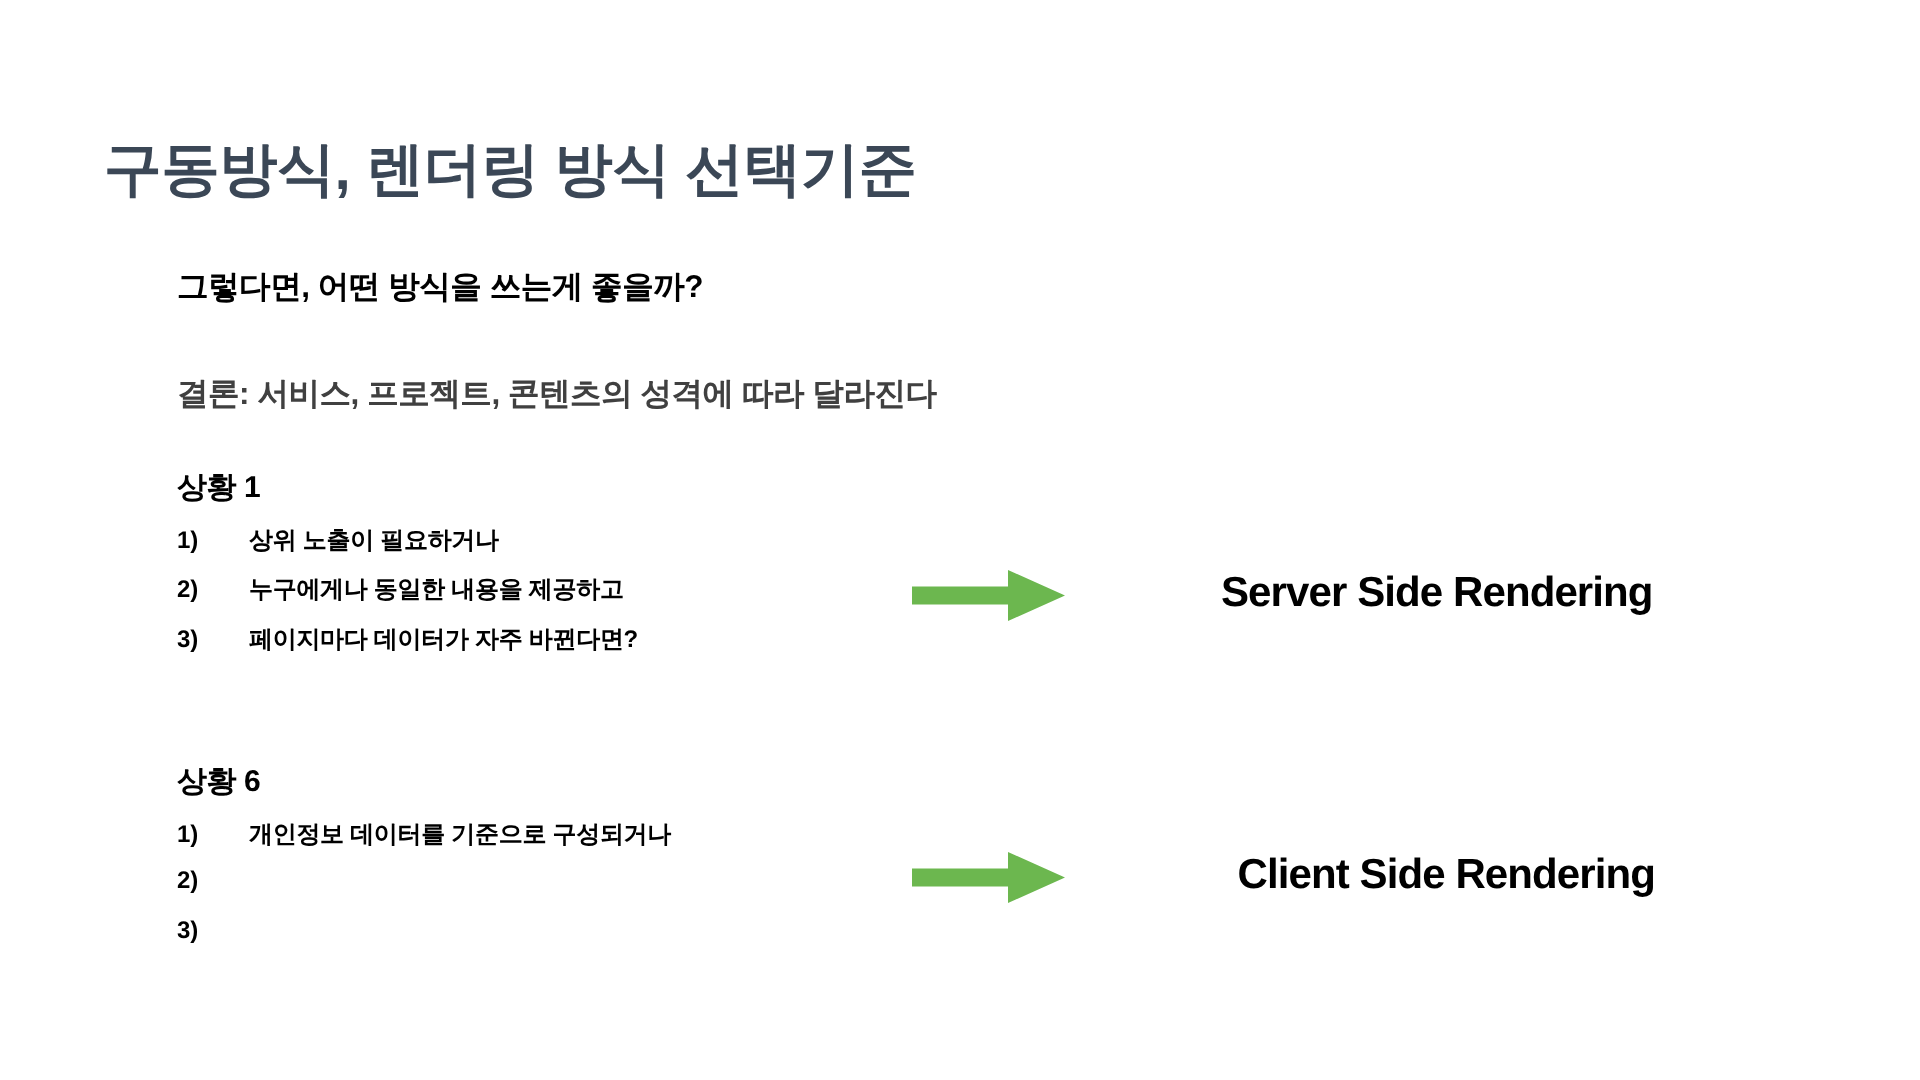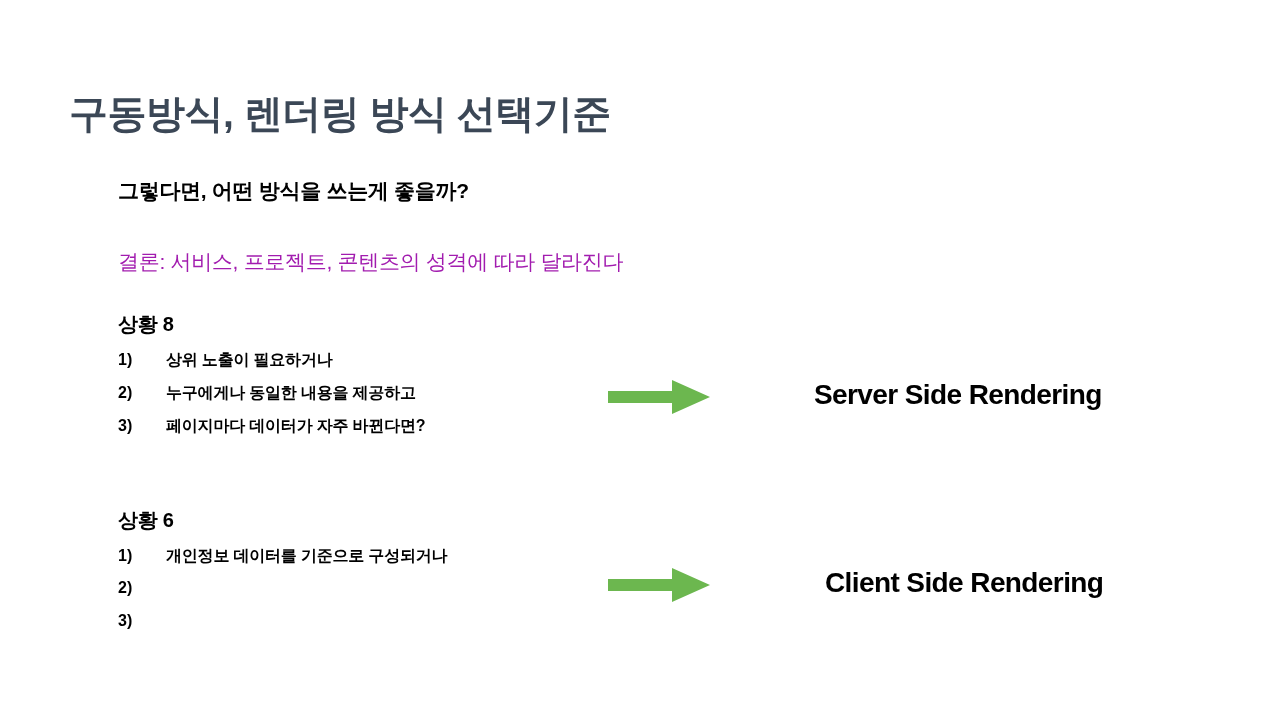--- a/index.html
+++ b/index.html
@@ -44,22 +44,22 @@
     font-weight: bold;
     color: #000000;
     white-space: nowrap;
     letter-spacing: -0.3px;
   }
   .lead-conclusion {
     position: absolute;
     left: 118px;
     top: 227px;
     font-size: 21px;
-    font-weight: normal;
-    color: #a21caf;
+    font-weight: bold;
+    color: #404040;
     white-space: nowrap;
     letter-spacing: -0.3px;
   }
 
   
   .situation {
     position: absolute;
     left: 118px;
   }
   .situation-1 { top: 311px; }
@@ -125,21 +125,21 @@
 
 <div class="slide">
 
   <h1 class="slide-title">구동방식, 렌더링 방식 선택기준</h1>
 
   <p class="lead-question">그렇다면, 어떤 방식을 쓰는게 좋을까?</p>
 
   <p class="lead-conclusion">결론: 서비스, 프로젝트, 콘텐츠의 성격에 따라 달라진다</p>
 
   <div class="situation situation-1">
-    <div class="situation-heading">상황 8</div>
+    <div class="situation-heading">상황 1</div>
     <ul class="situation-list">
       <li class="situation-item">
         <span class="item-marker">1)</span>
         <span class="item-text">상위 노출이 필요하거나</span>
       </li>
       <li class="situation-item">
         <span class="item-marker">2)</span>
         <span class="item-text">누구에게나 동일한 내용을 제공하고</span>
       </li>
       <li class="situation-item">

